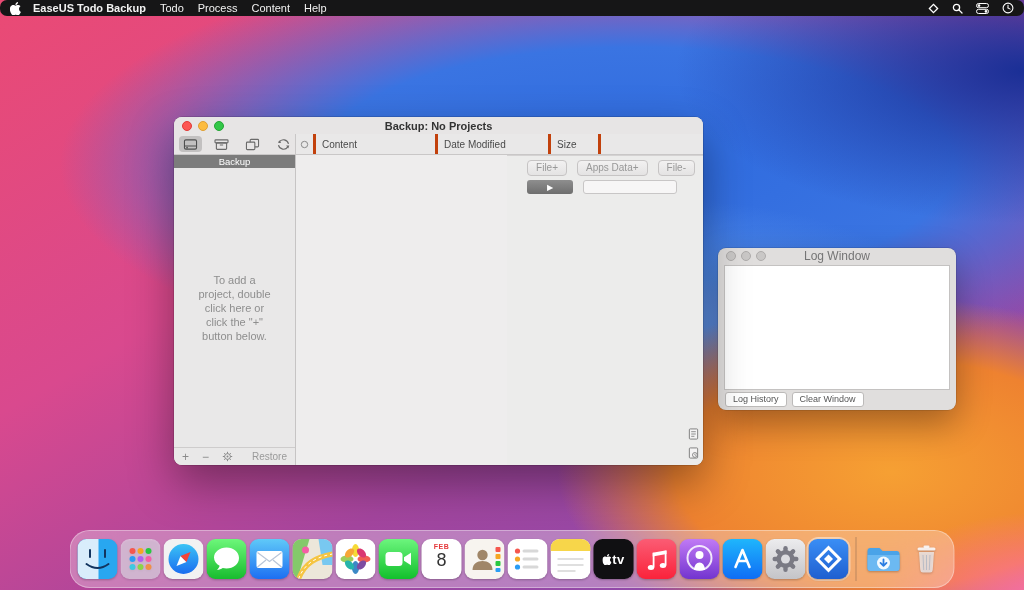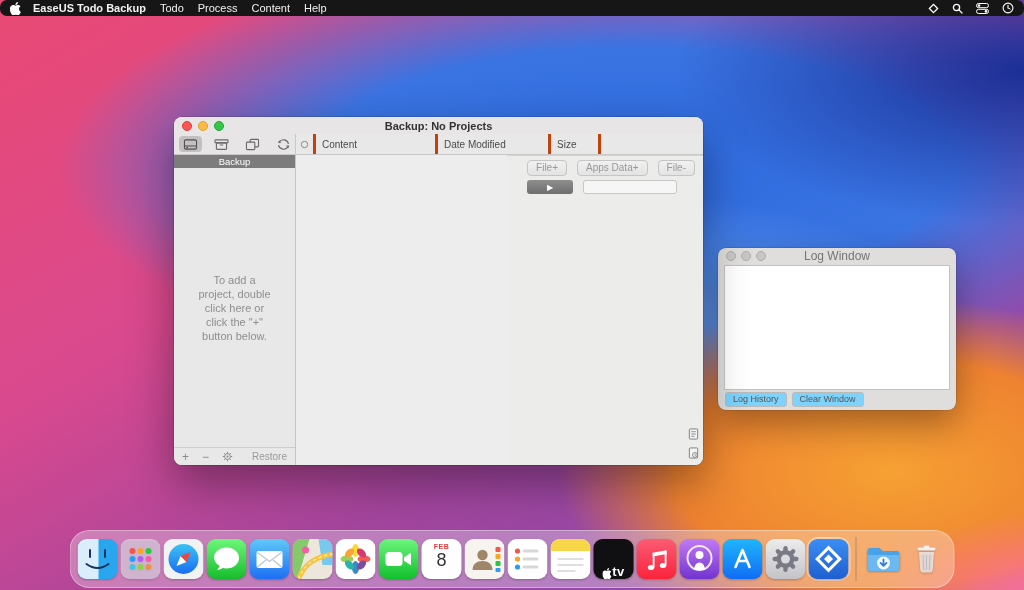--- a/index.html
+++ b/index.html
@@ -79,36 +79,36 @@
     position:absolute;left:718px;top:248px;width:238px;height:162px;
     background:#e0dedd;border-radius:8px;z-index:9;
     box-shadow:0 14px 35px rgba(0,0,0,0.33), 0 0 0 0.5px rgba(0,0,0,0.2);
   }
   .lw-titlebar{height:16px;display:flex;align-items:center;position:relative;}
   .lw-dots{display:flex;gap:5px;padding-left:8px;}
   .lw-dot{width:8px;height:8px;border-radius:50%;background:#c9c7c6;border:0.5px solid #aeacab;}
   .lw-title{position:absolute;left:0;right:0;text-align:center;font-size:12px;color:#757575;pointer-events:none;}
   .lw-body{position:absolute;left:6px;right:6px;top:17px;bottom:20px;background:#fff;border:1px solid #c4c2c1;}
   .lw-footer{position:absolute;left:7px;bottom:3px;display:flex;gap:5px;}
-  .lw-btn{font-size:9px;color:#555;background:#7dd3fc;border:1px solid #bcbab9;border-radius:3px;padding:1px 7px;line-height:11px;}
+  .lw-btn{font-size:9px;color:#555;background:#ffffff;border:1px solid #bcbab9;border-radius:3px;padding:1px 7px;line-height:11px;}
   
   .dock{
     position:absolute;left:50%;transform:translateX(-50%);bottom:2px;height:56px;
     background:rgba(255,255,255,0.30);border:0.5px solid rgba(255,255,255,0.35);
     border-radius:20px;display:flex;align-items:center;padding:0 7px;gap:3px;
     backdrop-filter:blur(25px);z-index:40;
   }
   .dock-item{width:40px;height:40px;flex:none;position:relative;border-radius:10px;}
   .dock-item svg{display:block;width:40px;height:40px;filter:drop-shadow(0 1px 1px rgba(0,0,0,0.25));}
   .dock-item.active{background:rgba(255,255,255,0.45);box-shadow:0 0 0 2px rgba(255,255,255,0.45);}
   .dock-sep{width:1px;height:44px;background:rgba(40,40,50,0.28);margin:0 4px;flex:none;}
   .di-calendar{background:#fff;border-radius:9px;display:flex;flex-direction:column;align-items:center;justify-content:flex-start;box-shadow:0 1px 2px rgba(0,0,0,0.25);}
   .cal-month{color:#e5383b;font-size:7px;font-weight:bold;letter-spacing:0.5px;margin-top:4px;}
   .cal-day{color:#333;font-size:18px;line-height:20px;font-weight:300;}
-  .di-tv{background:#101012;border-radius:9px;display:flex;align-items:flex-end;justify-content:center;gap:1px;box-shadow:0 1px 2px rgba(0,0,0,0.25);}
+  .di-tv{background:#101012;border-radius:9px;display:flex;align-items:center;justify-content:center;gap:1px;box-shadow:0 1px 2px rgba(0,0,0,0.25);}
   .tv-label{color:#fff;font-size:13px;font-weight:bold;letter-spacing:0.5px;}
 </style>
 </head>
 <body>
 
 <div class="wallpaper"></div>
 
 <div class="menubar">
   <span class="apple">
     <svg width="11" height="13" viewBox="0 0 14 17">

